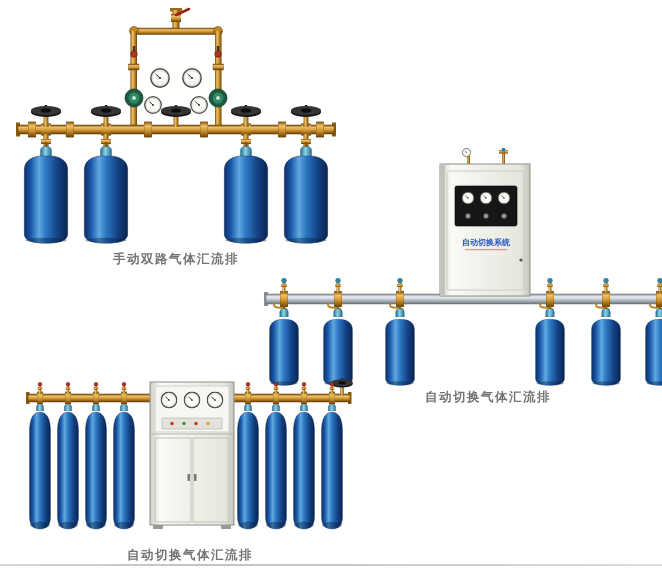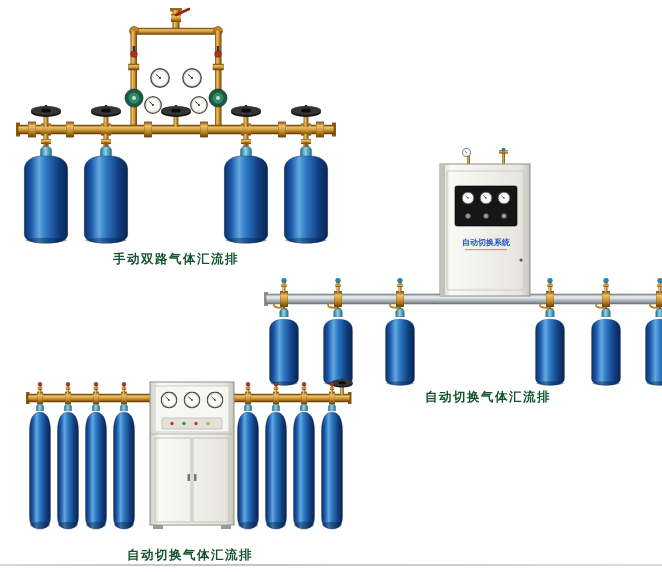--- a/index.html
+++ b/index.html
@@ -7,21 +7,21 @@
   body {
     background:#ffffff;
     font-family:"DejaVu Sans", sans-serif;
     position:relative;
     overflow:hidden;
   }
   .page { position:absolute; inset:0; background:#ffffff; }
   figure.product { position:absolute; }
   figure.product svg { display:block; }
   .caption {
-    color:#14532d;
+    color:#737373;
     font-weight:bold;
     font-size:12.5px;
     letter-spacing:1.5px;
     text-align:center;
     margin-top:5px;
     white-space:nowrap;
   }
   .caption-abs {
     position:absolute;
     left:118px;

